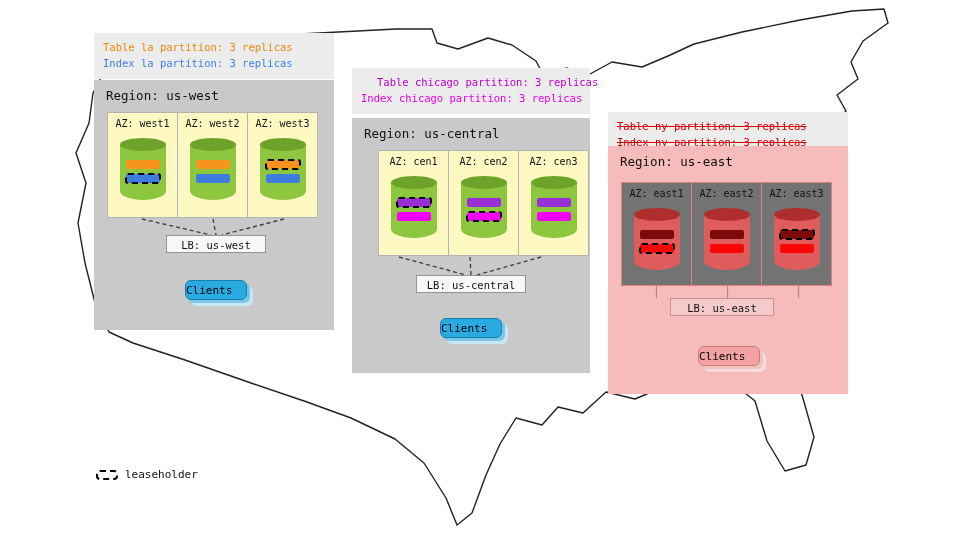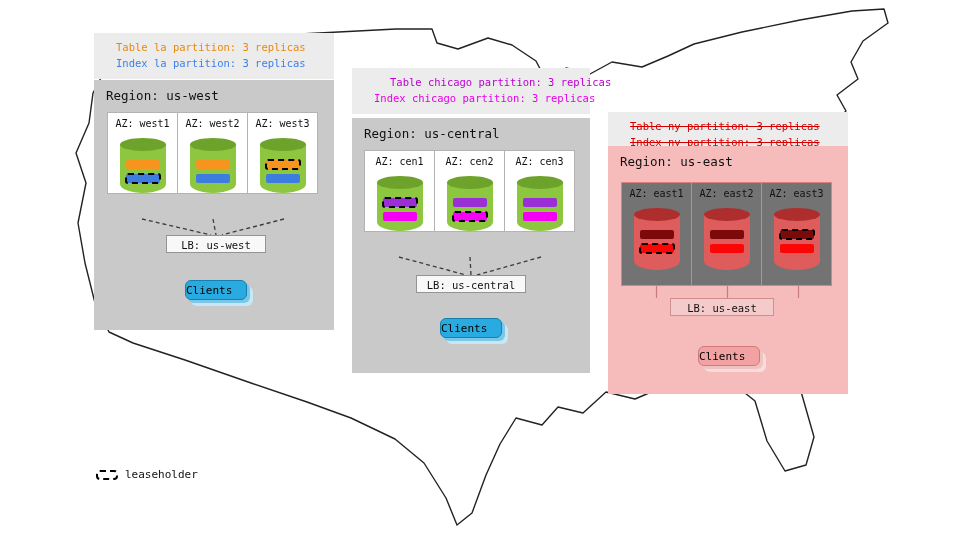--- a/index.html
+++ b/index.html
@@ -5,36 +5,36 @@
   html,body{margin:0;padding:0;}
   body{
     width:960px;height:540px;position:relative;overflow:hidden;
     background:#ffffff;
     font-family:"DejaVu Sans Mono","Liberation Mono",monospace;
     color:#111;
   }
   .map-svg{position:absolute;left:0;top:0;width:960px;height:540px;}
 
   
-  .annotation{position:absolute;background:#ececec;padding:7px 22px;font-size:10.5px;line-height:1.5;box-sizing:border-box;}
+  .annotation{position:absolute;background:#ececec;padding:7px 9px;font-size:10.5px;line-height:1.5;box-sizing:border-box;}
   .ann-line{display:block;white-space:nowrap;}
   .ann-orange{color:#e8890c;}
   .ann-blue{color:#3d7ee8;}
   .ann-mag1{color:#bb00d0;margin-left:16px;}
   .ann-mag2{color:#e800e8;}
   .ann-red{color:#d40000;text-decoration:line-through;}
 
   
   .region{position:absolute;box-sizing:border-box;}
   .region.gray{background:#c9c9c9;}
   .region.pink{background:#f6bcbc;}
   .region-title{position:absolute;left:12px;top:8px;font-size:12.5px;color:#111;white-space:nowrap;}
 
   .az-panel{position:absolute;display:flex;}
-  .az-cell{width:71px;height:82px;box-sizing:border-box;background:#ffffff;border:1px solid #b3b3b3;
+  .az-cell{width:71px;height:106px;box-sizing:border-box;background:#fef9c3;border:1px solid #b3b3b3;
            margin-right:-1px;display:flex;flex-direction:column;align-items:center;}
   .pink .az-cell{background:#737373;border-color:#dc8080;height:104px;}
   .az-label{font-size:10px;margin-top:5px;white-space:nowrap;}
 
   
   .cyl{position:relative;width:46px;height:62px;margin-top:9px;}
   .cyl-body{position:absolute;left:0;right:0;top:7px;bottom:0;border-radius:0 0 50% 50% / 0 0 9px 9px;}
   .cyl-top{position:absolute;left:0;right:0;top:0;height:13px;border-radius:50%;}
   .cyl.green .cyl-body{background:#8dc63f;}
   .cyl.green .cyl-top{background:#6da32a;}
@@ -125,21 +125,21 @@
 </div>
 
 <div class="annotation" style="left:352px;top:68px;width:238px;height:46px;">
   <span class="ann-line ann-mag1">Table chicago partition: 3 replicas</span>
   <span class="ann-line ann-mag2">Index chicago partition: 3 replicas</span>
 </div>
 
 <div class="region gray" style="left:352px;top:118px;width:238px;height:255px;">
   <div class="region-title">Region: us-central</div>
 
-  <div class="az-panel" style="left:12px;top:32px;align-items:center;">
+  <div class="az-panel" style="left:26px;top:32px;align-items:center;">
     <div class="az-cell">
       <div class="az-label">AZ: cen1</div>
       <div class="cyl green">
         <div class="cyl-body"></div>
         <div class="cyl-top"></div>
         <div class="bars">
           <div class="bar c-purple lease"></div>
           <div class="bar c-magenta"></div>
         </div>
       </div>

